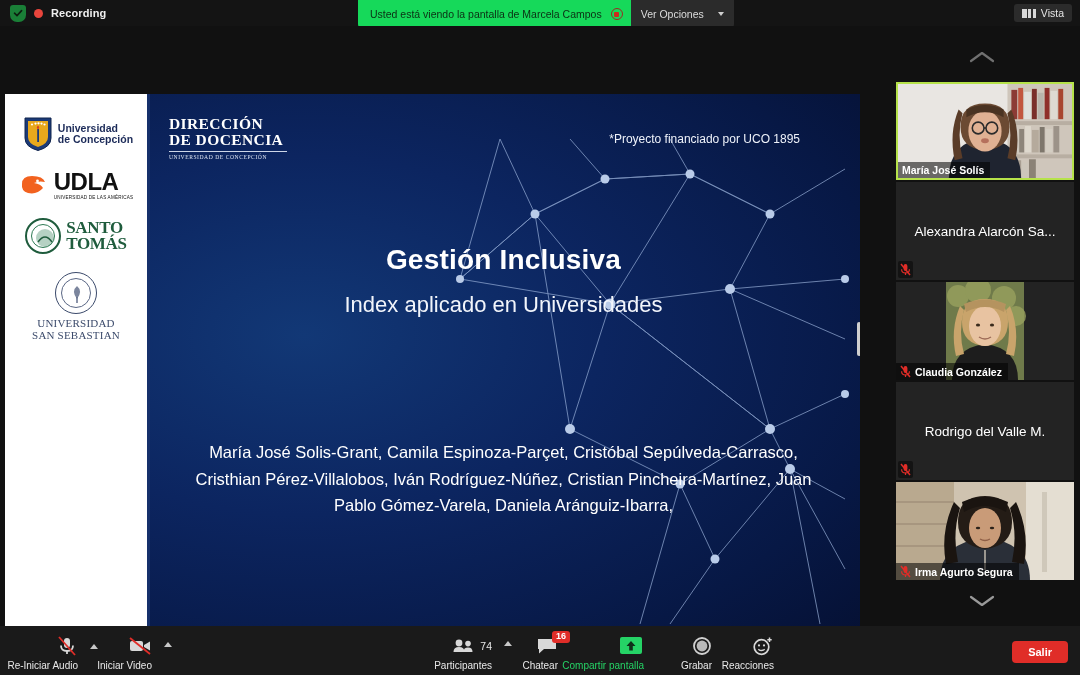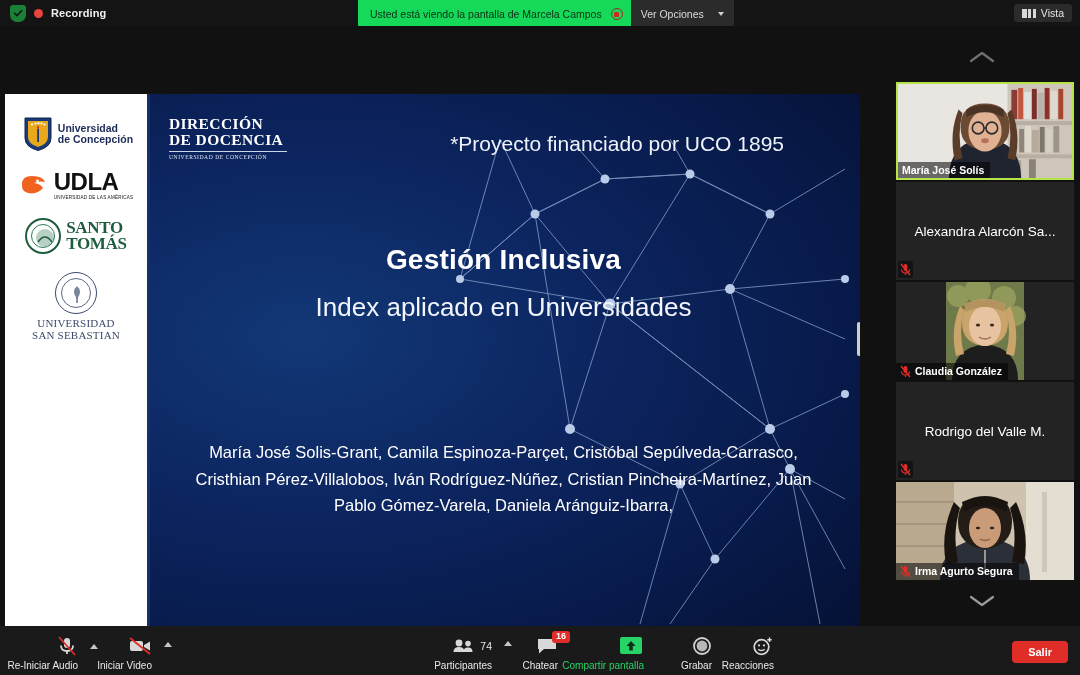--- a/index.html
+++ b/index.html
@@ -98,41 +98,41 @@
   .slide-body {
     position: relative; flex: 1; height: 100%;
     background: radial-gradient(ellipse at 22% 42%, #123876 0%, #0c2560 38%, #071845 75%, #050f30 100%);
     overflow: hidden;
   }
   .netsvg { position: absolute; right: 0; top: 0; width: 420px; height: 100%; }
   .dd-logo { position: absolute; left: 22px; top: 22px; color:#fff; }
   .dd-main { font-family:"Liberation Serif", serif; font-size: 15.5px; font-weight: bold; line-height: 1.04; letter-spacing: .4px; }
   .dd-rule { height:1.2px; background:#cdd6e8; margin:2.5px 0 2px; width:118px; }
   .dd-sub { font-family:"Liberation Serif", serif; font-size:5.6px; letter-spacing:.55px; color:#dbe3f2; }
-  .funding { position: absolute; right: 76px; top: 38px; color:#eef2fa; font-size: 21px; white-space: nowrap; }
+  .funding { position: absolute; right: 60px; top: 38px; color:#eef2fa; font-size: 12px; white-space: nowrap; }
   .slide-title { position:absolute; left:0; right:0; top:150px; text-align:center; color:#ffffff; font-size: 28px; font-weight: bold; letter-spacing:.2px; }
-  .slide-sub { position:absolute; left:0; right:0; top:198px; text-align:center; color:#f2f5fb; font-size: 26px; }
+  .slide-sub { position:absolute; left:0; right:0; top:198px; text-align:center; color:#f2f5fb; font-size: 22px; }
   .authors { position:absolute; left: 42px; right: 42px; top: 345px; text-align:center; color:#ffffff; font-size: 16.5px; line-height: 1.62; }
   .colorbar { position:absolute; left:0; bottom:0; width:100%; height:7px; display:flex; }
   .colorbar span { display:block; height:100%; }
 
   .rail-edge { position:absolute; left:0; top:0; width:3px; height:100%; background:#16306b; }
   .scroll-tab { position:absolute; right:-1px; top:228px; width:4px; height:34px; background:#cfcfcf; border-radius:2px; }
 
   
   .strip { position: absolute; top: 26px; right: 0; width: 196px; height: 600px; background: #111111; }
   .chev { position:absolute; left:0; width:196px; height:34px; display:flex; align-items:center; justify-content:center; }
   .chev.up { top: 14px; }
   .chev.dn { bottom: 8px; }
   .chev svg { display:block; }
   .tiles { position:absolute; top:56px; left:12px; width:178px; }
   .tile { position:relative; width:178px; height:98px; background:#232323; margin-bottom:2px; overflow:hidden; }
   .tile.speaking { border:2px solid #b6e24a; height:98px; }
   .tile-name-big { position:absolute; inset:0; display:flex; align-items:center; justify-content:center; color:#ffffff; font-size:13.5px; padding:0 8px; text-align:center; }
-  .tile-badge { position:absolute; left:0; bottom:0; display:flex; gap:4px; background:rgba(0,0,0,.55); padding:2px 6px 2px 4px; max-width:100%; }
+  .tile-badge { position:absolute; left:0; bottom:0; display:flex; align-items:center; gap:4px; background:rgba(0,0,0,.55); padding:2px 6px 2px 4px; max-width:100%; }
   .tile-badge .nm { color:#fff; font-size:10.5px; white-space:nowrap; overflow:hidden; text-overflow:ellipsis; font-weight:bold; }
   .mic-corner { position:absolute; left:2px; bottom:2px; background:rgba(0,0,0,.45); padding:2px; border-radius:2px; display:flex; }
   .vid { position:absolute; inset:0; }
 
   
   .toolbar { position:absolute; left:0; bottom:0; width:1080px; height:49px; background:#1a1a1a; }
   .tb-item { position:absolute; bottom:4px; display:flex; flex-direction:column; align-items:flex-end; width:74px; }
   .tb-icon { height:22px; display:flex; align-items:center; justify-content:center; position:relative; }
   .tb-label { color:#e8e8e8; font-size:10px; margin-top:3px; white-space:nowrap; }
   .tb-label.green { color:#25d366; }

